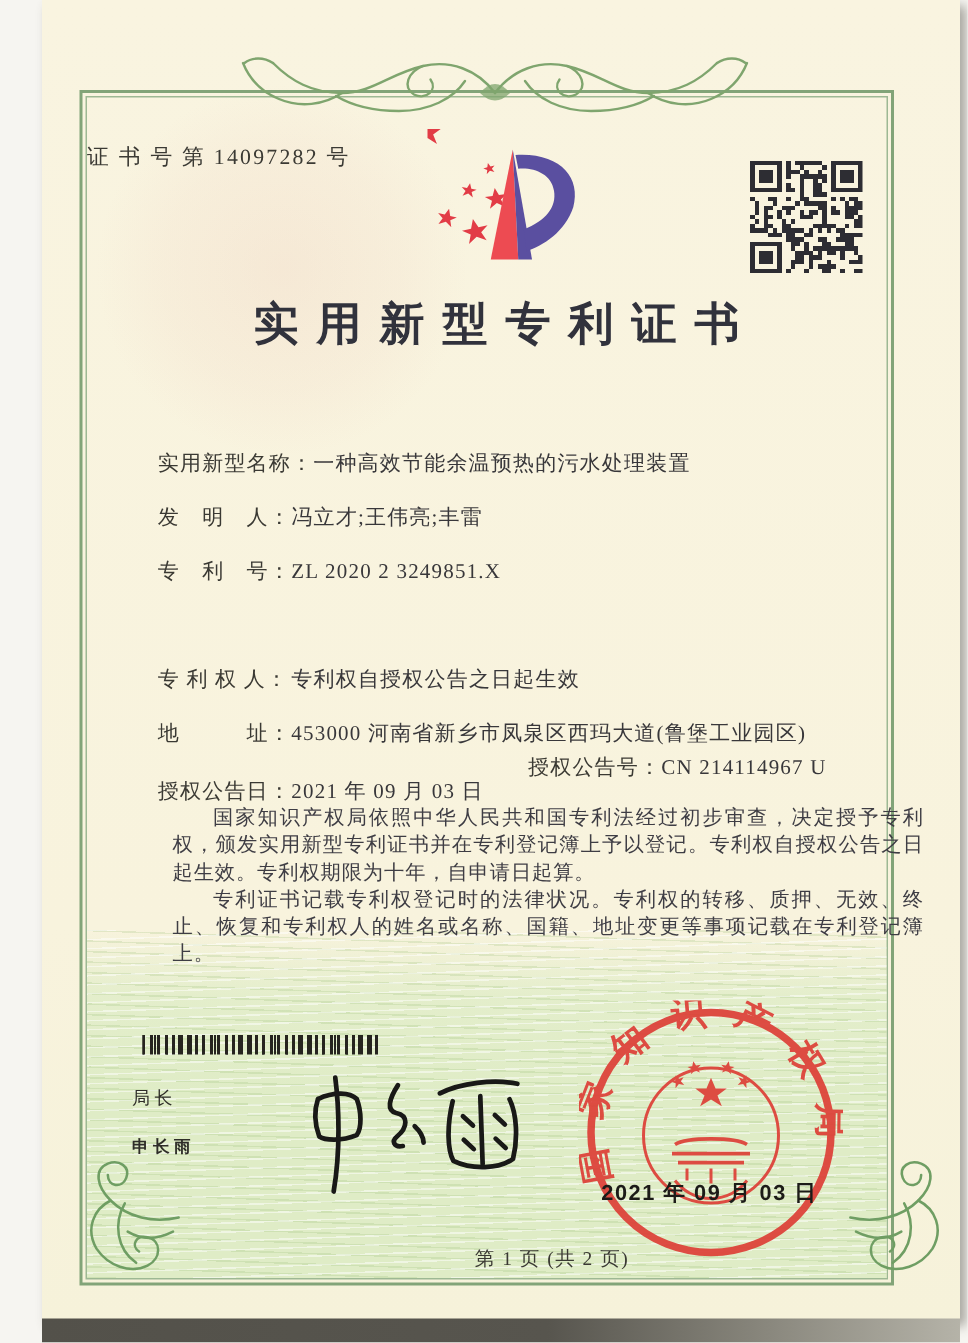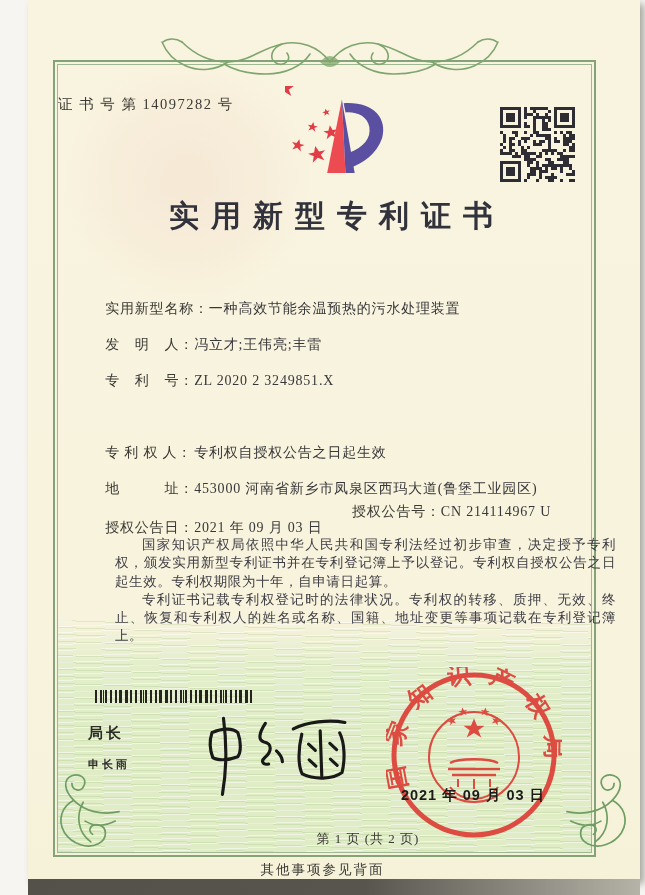--- a/index.html
+++ b/index.html
@@ -56,21 +56,21 @@
     margin:0;font-size:13.5px;line-height:18.3px;text-indent:2em;
     text-align:justify;letter-spacing:.6px;
   }
   
   .barcode{
     left:67px;top:690px;width:157px;height:13px;
     background:
       repeating-linear-gradient(90deg,#26241f 0 2px,transparent 2px 5px),
       repeating-linear-gradient(90deg,#26241f 0 1px,transparent 1px 8px);
   }
-  .sig-title{left:60px;top:724px;font-size:15px;font-weight:700;letter-spacing:3px;color:#2e2d28;font-family:"Liberation Sans","DejaVu Sans",sans-serif;}
+  .sig-title{left:60px;top:724px;font-size:12px;font-weight:400;letter-spacing:3px;color:#2e2d28;font-family:"Liberation Sans","DejaVu Sans",sans-serif;}
   .sig-name {left:60px;top:757px;font-size:11px;font-weight:700;letter-spacing:3px;color:#2e2d28;font-family:"Liberation Sans","DejaVu Sans",sans-serif;}
   .signature{left:157px;top:708px;width:185px;height:92px;transform:rotate(-2deg);}
   .seal{left:358px;top:667px;width:176px;height:176px;opacity:.93;}
   .seal-date{
     left:350px;top:786px;width:190px;text-align:center;
     font-size:14.5px;font-weight:700;letter-spacing:1px;color:#1c1b18;
     font-family:"Liberation Sans","DejaVu Sans",sans-serif;
   }
   .page-info{left:25px;top:830px;width:630px;text-align:center;font-size:13px;letter-spacing:1px;color:#3a3933;}
   .back-note{left:25px;top:861px;width:539px;text-align:center;font-size:13.5px;letter-spacing:2px;color:#3a3933;}
@@ -420,17 +420,16 @@
       <path d="M50,30 C62,36 68,50 60,64 C52,76 36,82 24,76 C14,71 14,58 24,56 C32,54 36,62 30,66"></path>
       <path d="M40,32 C48,46 46,64 32,74"></path>
       <path d="M6,52 C18,58 28,58 38,52"></path>
     </g>
   </svg>
   <svg class="abs orn-bl" viewBox="0 0 90 90">
     <use href="#cornR" transform="translate(90,0) scale(-1,1)"></use>
   </svg>
 
   <div class="abs page-info">第 1 页 (共 2 页)</div>
-  <div class="abs back-note">其他事项参见背面</div>
 
 </div>
 
 <div class="abs scan-shadow"></div>
 
 </body></html>

